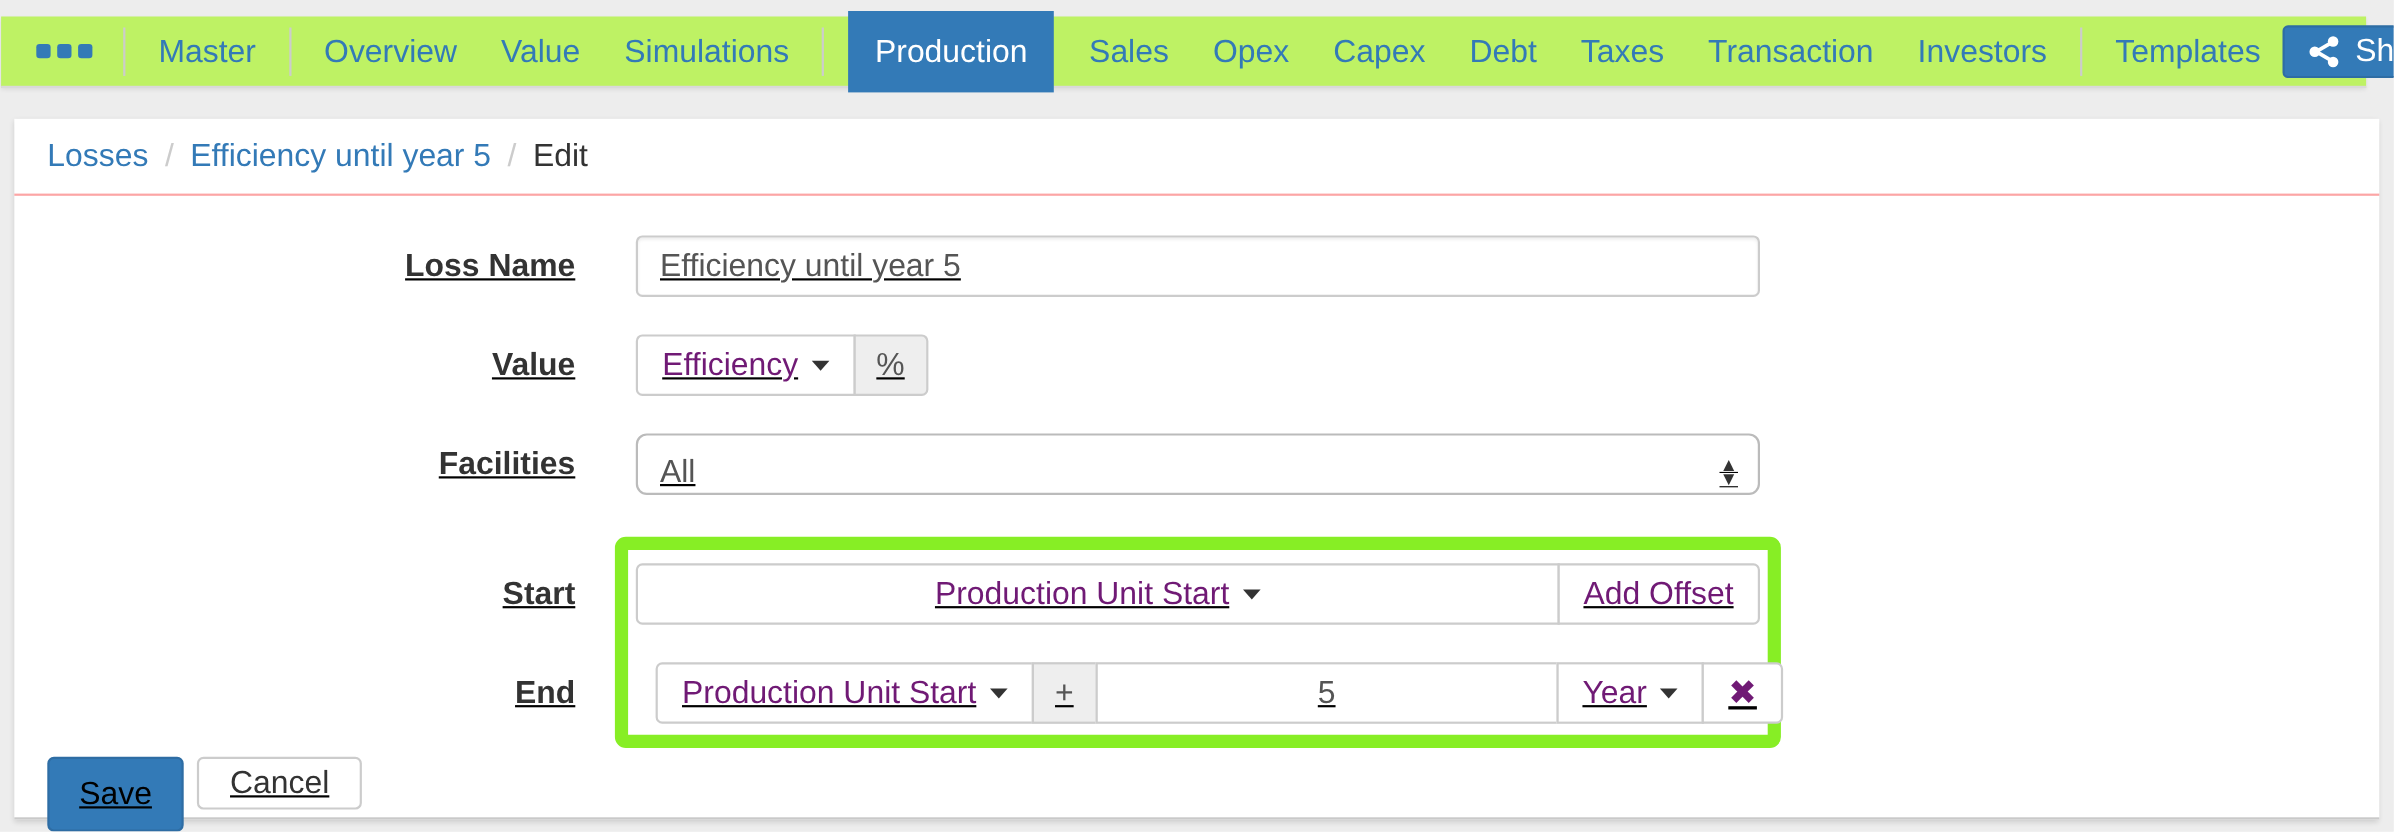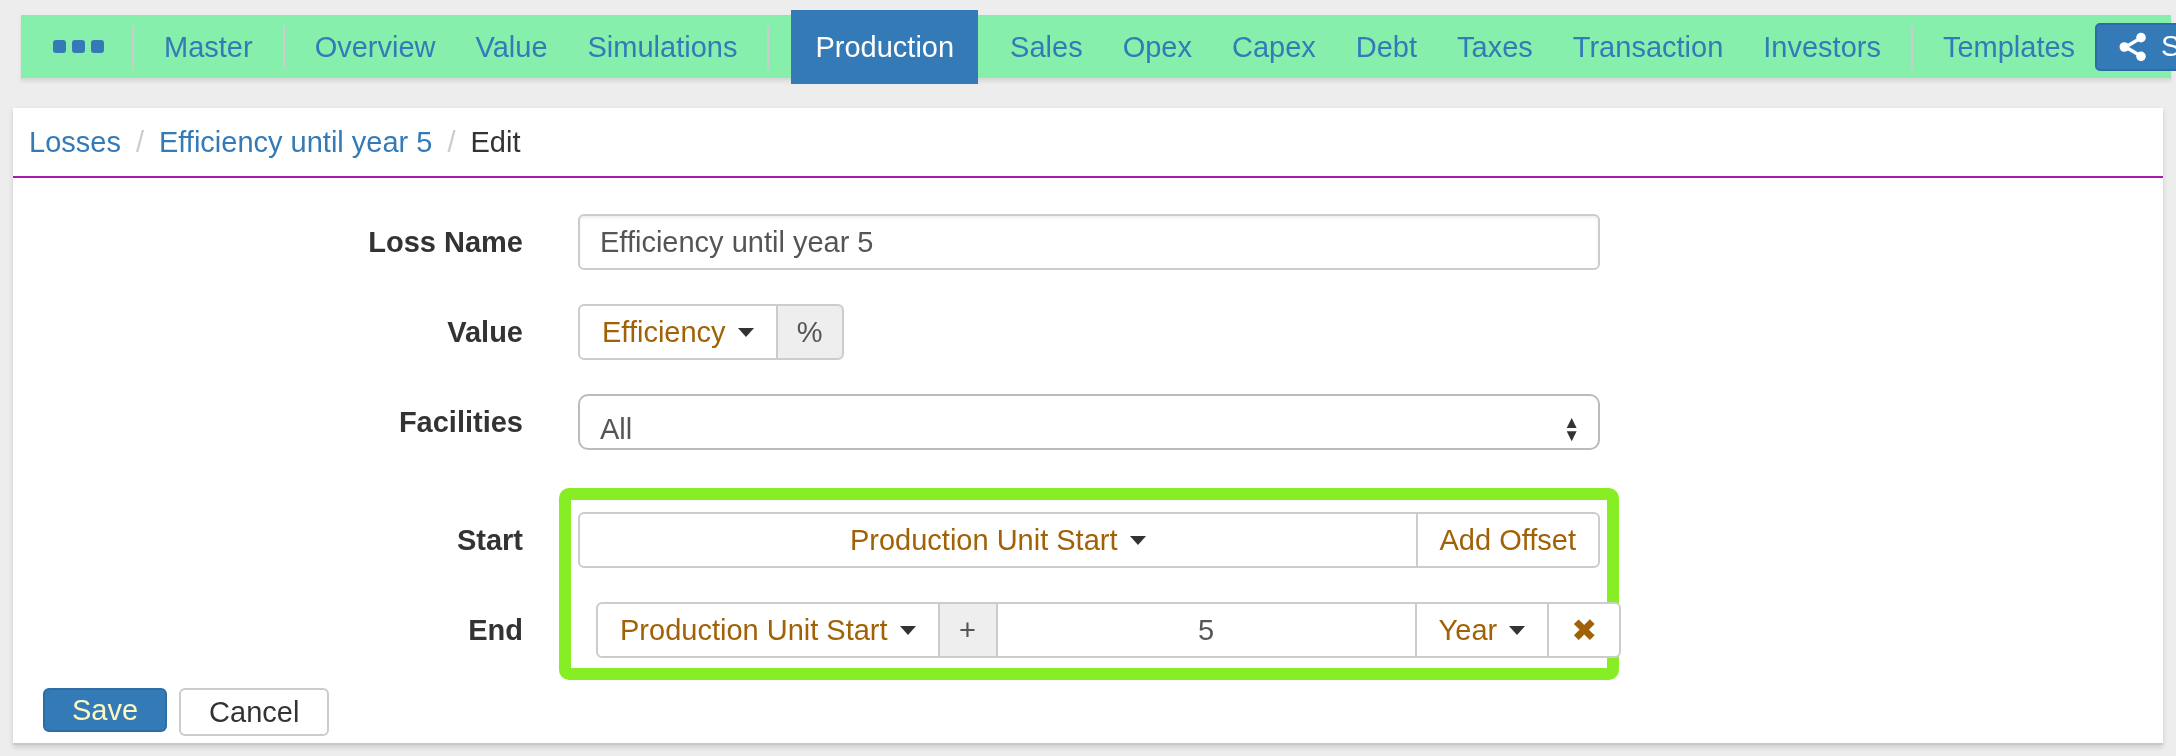--- a/index.html
+++ b/index.html
@@ -6,22 +6,22 @@
   html,body {
     width:2176px; height:756px;
     background:#ededed;
     font-family:"Liberation Sans","DejaVu Sans",sans-serif;
     position:relative;
     overflow:hidden;
   }
 
   
   .navbar {
-    position:absolute; left:21px; top:15px; width:2150px; height:65px;
-    background:#86efac;
+    position:absolute; left:1px; top:15px; width:2150px; height:65px;
+    background:#bef264;
     border-bottom:2px solid #d9d9d9;
     box-shadow:0 2px 4px rgba(0,0,0,.08);
     display:flex; align-items:center;
     padding:0 22px;
   }
   .menu-btn {
     display:flex; gap:6px; align-items:center;
     background:none; border:none; cursor:pointer;
     margin:0 14px 0 6px; padding:10px 4px;
   }
@@ -45,46 +45,46 @@
 
   
   .card {
     position:absolute; left:13px; top:108px; width:2150px; height:637px;
     background:#fff;
     border-bottom:2px solid #c9c9c9;
     box-shadow:0 2px 5px rgba(0,0,0,.14);
   }
   .breadcrumb {
     height:70px; display:flex; align-items:center;
-    padding:0 16px; border-bottom:2px solid #a21caf;
+    padding:0 30px; border-bottom:2px solid #fca5a5;
     font-size:29px;
   }
   .crumb-link { color:#337ab7; text-decoration:none; cursor:pointer; }
   .crumb-sep { color:#ccc; margin:0 15px; }
   .crumb-current { color:#333; }
 
   
-  .form { padding-top:36px; }
+  .form { padding-top:36px;text-decoration:underline; }
   .form-group { display:flex; margin-bottom:34px; }
   .label-col {
     width:535px; padding:12px 25px 0 0; text-align:right;
     font-weight:bold; font-size:29px; color:#333; flex:0 0 535px;
   }
   .input-area { width:1022px; margin-left:30px; display:flex; position:relative; }
 
   .text-input {
     height:56px; border:2px solid #ccc; border-radius:6px;
     font-size:29px; color:#555; padding:0 20px; width:100%;
     font-family:inherit; background:#fff;
     box-shadow:inset 0 2px 3px rgba(0,0,0,.07);
     outline:none;
   }
   .btn {
     height:56px; border:2px solid #ccc; background:#fff;
-    font-size:29px; color:#a16207; padding:0 22px;
+    font-size:29px; color:#701a75; padding:0 22px;
     cursor:pointer; font-family:inherit;
     display:flex; align-items:center; justify-content:center;
     white-space:nowrap;
   }
   .addon {
     height:56px; border:2px solid #ccc; background:#eee; color:#555;
     font-size:29px; display:flex; align-items:center; justify-content:center;
   }
   .input-group > * { margin-left:-2px; border-radius:0; }
   .input-group > :first-child { margin-left:0; border-radius:6px 0 0 6px; }
@@ -122,22 +122,22 @@
   .green-zone .form-group:last-child { margin-bottom:0;gap:18px; }
   .green-border {
     position:absolute; left:546px; top:4px; width:1060px; bottom:0;
     border:12px solid #87ee25; border-radius:10px;
     pointer-events:none;
   }
 
   
   .actions { display:flex; padding-left:30px; gap:12px; }
   .btn-save {
-    background:#337ab7; color:#fef9c3; border:2px solid #2e6da4;
-    border-radius:6px; font-size:29px; height:44px; padding:0 27px;
+    background:#337ab7; color:#000000; border:2px solid #2e6da4;
+    border-radius:6px; font-size:29px; height:68px; padding:0 27px;
     cursor:pointer; font-family:inherit;
   }
   .btn-cancel {
     background:#fff; color:#333; border:2px solid #ccc;
     border-radius:6px; font-size:29px; height:48px; padding:0 28px;
     cursor:pointer; font-family:inherit;
   }
 </style>
 </head>
 <body>

